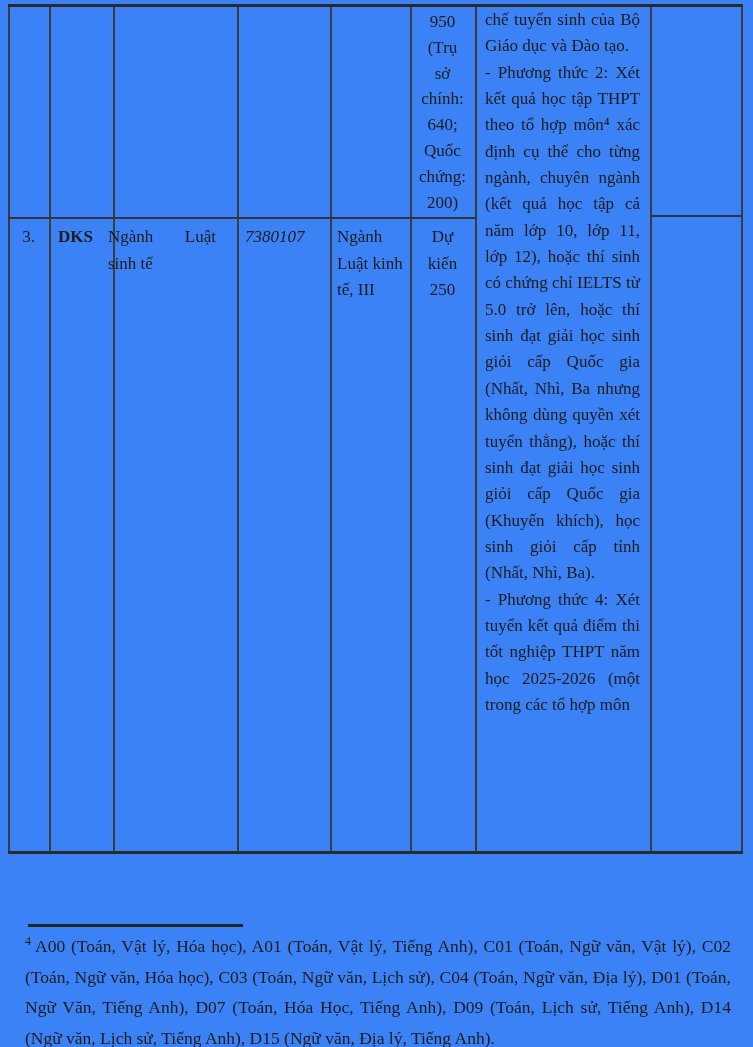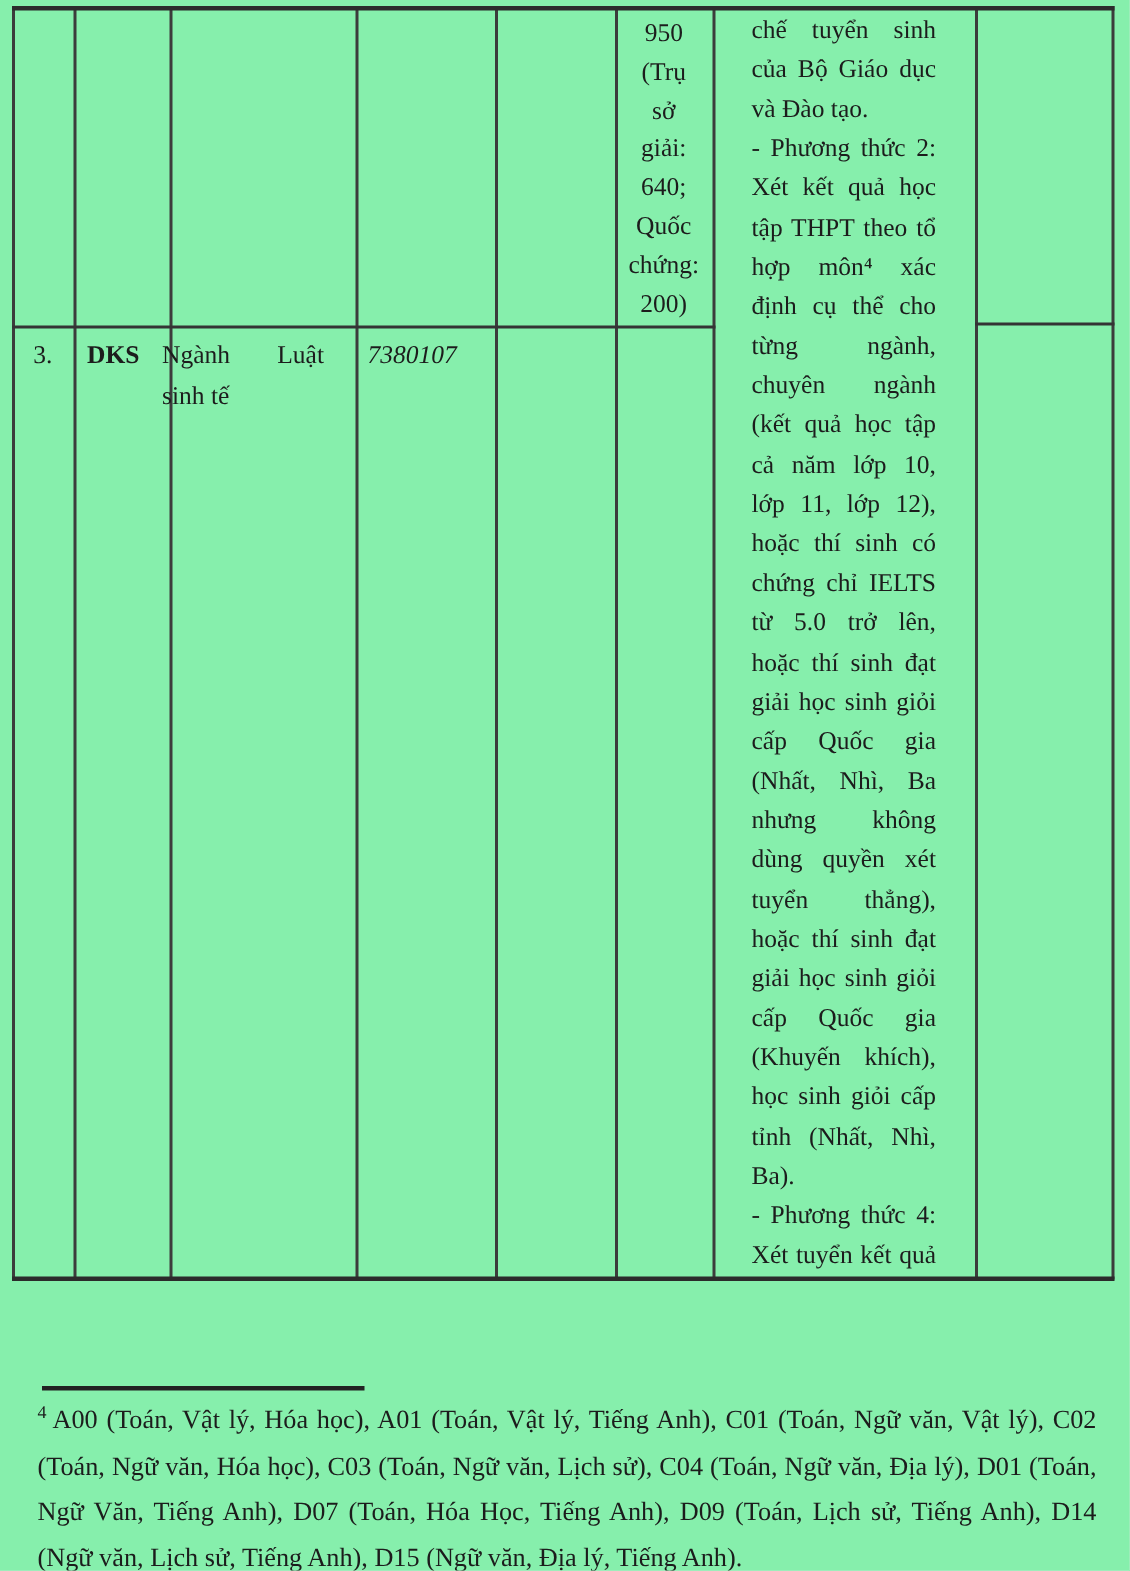--- a/index.html
+++ b/index.html
@@ -1,21 +1,21 @@
 <!DOCTYPE html>
 <html><head>
 <meta charset="utf-8">
 <style>
   html, body { margin: 0; padding: 0; }
   body { background: #e8e8e8; }
   .page {
     position: relative;
     width: 753px;
     height: 1047px;
-    background: #86efac;
+    background: #3b82f6;
     font-family: "Liberation Serif", "DejaVu Serif", serif;
     color: #1c1c1c;
     overflow: hidden;
   }
   
   .vline {
     position: absolute;
     top: 4px;
     width: 2px;
     height: 849px;
@@ -79,28 +79,28 @@
 
   <div class="hline thick" style="left:8px; top:4px; width:735px;"></div>
   <div class="hline" style="left:8px; top:217px; width:469px;"></div>
   <div class="hline" style="left:650px; top:215px; width:93px;"></div>
   <div class="hline thick" style="left:8px; top:851px; width:735px;"></div>
 
   <div class="cell center" style="left:411px; top:9px; width:63px; height:206px; line-height:25.8px;">
     <div class="ln">950</div>
     <div class="ln">(Trụ</div>
     <div class="ln">sở</div>
-    <div class="ln">giải:</div>
+    <div class="ln">chính:</div>
     <div class="ln">640;</div>
     <div class="ln">Quốc</div>
     <div class="ln">chứng:</div>
     <div class="ln">200)</div>
   </div>
 
-  <div class="cell methods-cell" style="left:477px; top:7px; width:171px; height:843px; padding:0 24px; box-sizing:border-box;">
+  <div class="cell methods-cell" style="left:477px; top:7px; width:171px; height:843px; padding:0 8px; box-sizing:border-box;">
     <p>chế tuyển sinh của Bộ Giáo dục và Đào tạo.</p>
     <p>- Phương thức 2: Xét kết quả học tập THPT theo tổ hợp môn⁴ xác định cụ thể cho từng ngành, chuyên ngành (kết quả học tập cả năm lớp 10, lớp 11, lớp 12), hoặc thí sinh có chứng chỉ IELTS từ 5.0 trở lên, hoặc thí sinh đạt giải học sinh giỏi cấp Quốc gia (Nhất, Nhì, Ba nhưng không dùng quyền xét tuyển thẳng), hoặc thí sinh đạt giải học sinh giỏi cấp Quốc gia (Khuyến khích), học sinh giỏi cấp tỉnh (Nhất, Nhì, Ba).</p>
     <p>- Phương thức 4: Xét tuyển kết quả điểm thi tốt nghiệp THPT năm học 2025-2026 (một trong các tổ hợp môn</p>
   </div>
 
   <div class="cell center" style="left:8px; top:224px; width:41px;">
     <div class="ln">3.</div>
   </div>
 
   <div class="cell" style="left:58px; top:224px; width:54px;font-weight:bold;">
@@ -109,20 +109,30 @@
 
   <div class="cell" style="left:108px; top:224px; width:108px;">
     <div class="jspread">Ngành Luật</div>
     <div class="ln">sinh tế</div>
   </div>
 
   <div class="cell" style="left:245px; top:224px; width:80px;font-style:italic;">
     <div class="ln">7380107</div>
   </div>
 
+  <div class="cell" style="left:337px; top:224px; width:70px;">
+    <div class="ln">Ngành</div>
+    <div class="ln">Luật kinh</div>
+    <div class="ln">tế, III</div>
+  </div>
 
+  <div class="cell center" style="left:411px; top:224px; width:63px;">
+    <div class="ln">Dự</div>
+    <div class="ln">kiến</div>
+    <div class="ln">250</div>
+  </div>
 
   <div class="footnote-rule"></div>
   <div class="footnote">
     <sup>4</sup><span>A00 (Toán, Vật lý, Hóa học), A01 (Toán, Vật lý, Tiếng Anh), C01 (Toán, Ngữ văn, Vật lý), C02 (Toán, Ngữ văn, Hóa học), C03 (Toán, Ngữ văn, Lịch sử), C04 (Toán, Ngữ văn, Địa lý), D01 (Toán, Ngữ Văn, Tiếng Anh), D07 (Toán, Hóa Học, Tiếng Anh), D09 (Toán, Lịch sử, Tiếng Anh), D14 (Ngữ văn, Lịch sử, Tiếng Anh), D15 (Ngữ văn, Địa lý, Tiếng Anh).</span>
   </div>
 
 </div>
 
 </body></html>

